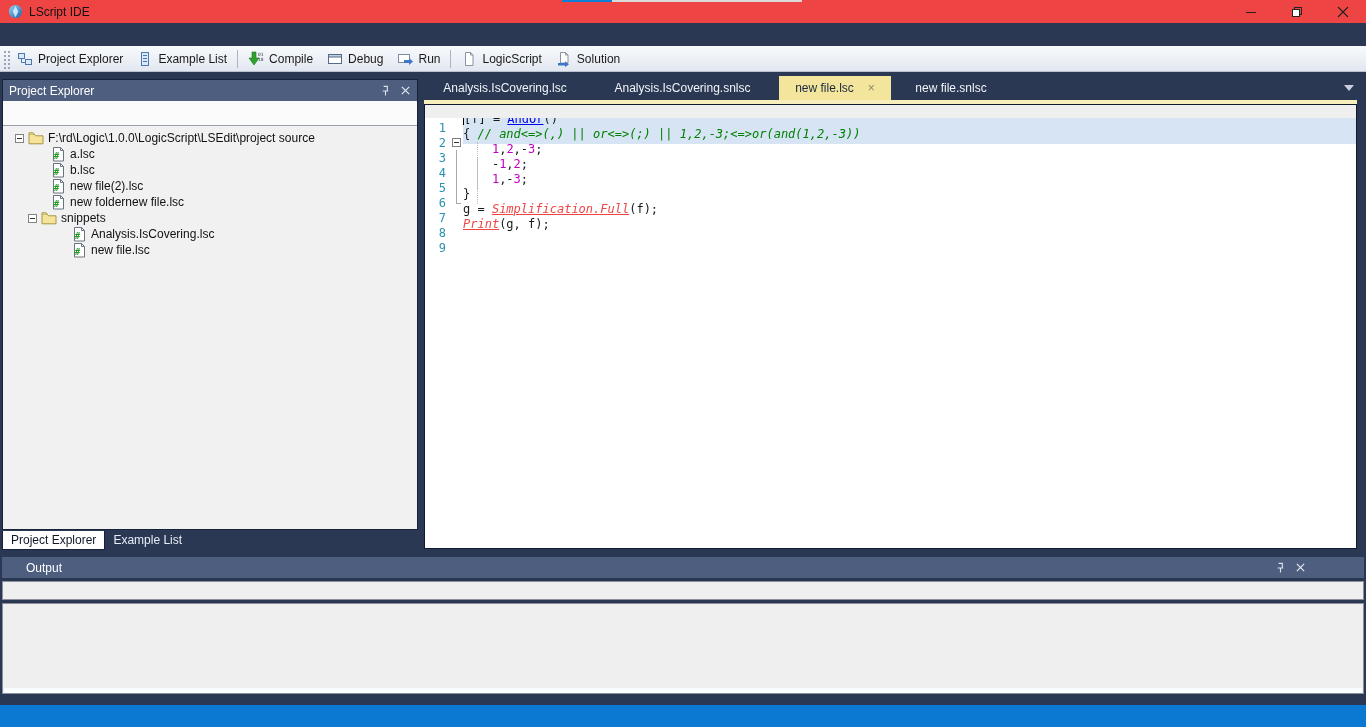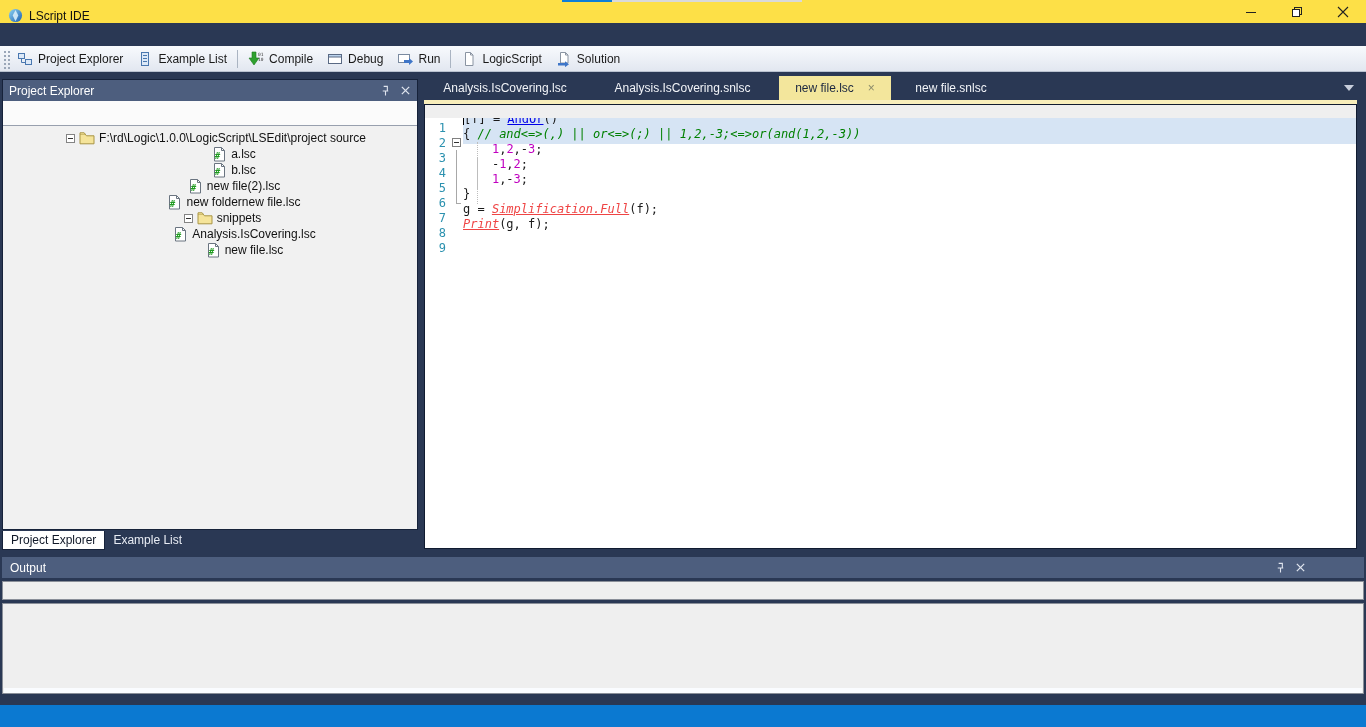--- a/index.html
+++ b/index.html
@@ -1,22 +1,22 @@
 <!DOCTYPE html>
 <html><head>
 <meta charset="utf-8">
 <style>
   * { margin:0; padding:0; box-sizing:border-box; }
   html,body { background:#1a2335; }
   .app { position:relative; width:1366px; height:727px; background:#2a3854; overflow:hidden;
          font-family:"Liberation Sans", sans-serif; -webkit-font-smoothing:antialiased; }
 
   
-  .titlebar { position:absolute; left:0; top:0; width:1366px; height:23px; background:#fde047;
-              display:flex; align-items:flex-end; }
+  .titlebar { position:absolute; left:0; top:0; width:1366px; height:23px; background:#ef4444;
+              display:flex; align-items:center; }
   .art-blue { position:absolute; left:562px; top:0; width:50px; height:2px; background:#0d7ed8; z-index:5; }
   .art-gray { position:absolute; left:612px; top:0; width:190px; height:2px; background:#d9d9d9; z-index:5; }
   .app-icon { width:15px; height:15px; margin:0 6px 0 8px; display:inline-flex; }
   .win-title { font-size:12px; color:#111; }
   .win-controls { position:absolute; right:0; top:0; height:23px; display:flex; }
   .win-btn { width:46px; height:23px; display:flex; align-items:center; justify-content:center; cursor:default; }
 
   
   .menubar { position:absolute; left:0; top:23px; width:1366px; height:23px; background:#eef1f7;
              display:flex; align-items:center; padding-left:8px; }
@@ -36,21 +36,21 @@
 
   
   .left-panel { position:absolute; left:2px; top:79px; width:416px; height:451px;
                 border:1px solid #16223a; display:flex; flex-direction:column; background:#f1f1f1; }
   .panel-header { height:21px; background:#4d5e7e; color:#fff; font-size:12px;
                   display:flex; align-items:center; padding:0 6px; flex:0 0 auto; }
   .panel-header .spacer { flex:1; }
   .panel-hicon { margin-left:9px; display:inline-flex; }
   .panel-blank { height:25px; background:#fbfbfb; border-bottom:1px solid #98a0ae; flex:0 0 auto; }
   .tree { flex:1; background:#f1f1f1; padding-top:4px; overflow:hidden; }
-  .tree-row { height:16px; display:flex; align-items:center; font-size:12px; color:#111; white-space:nowrap;justify-content:center; }
+  .tree-row { height:16px; display:flex; align-items:center; font-size:12px; color:#111; white-space:nowrap; }
   .expander { width:9px; height:9px; border:1px solid #848484; background:#fff; position:relative;
               flex:0 0 auto; margin-right:4px; }
   .expander::before { content:''; position:absolute; left:1px; right:1px; top:3px; height:1px; background:#333; }
   .tree-icon { width:16px; height:14px; margin-right:4px; flex:0 0 auto; display:inline-flex; }
 
   
   .left-tabs { position:absolute; left:2px; top:531px; height:19px; display:flex; }
   .ltab { font-size:12px; padding:2px 8px 3px 8px; color:#e8ecf4; }
   .ltab.active { background:#ffffff; color:#101828; border:1px solid #16223a; border-top:none; }
 
@@ -83,21 +83,21 @@
   .caret { display:inline-block; width:1px; height:12px; background:#000; vertical-align:-2px; }
   .guide { position:absolute; left:14px; top:0; bottom:0; border-left:1px dotted #bdbdbd; }
   .seg-d { color:#1a1a1a; }
   .seg-c { color:#008000; font-style:italic;text-align:right; }
   .seg-n { color:#c000c0; }
   .seg-b { color:#0000e8; text-decoration:underline; }
   .seg-g { color:#ef4444; font-style:italic;text-decoration:underline; }
 
   
   .output-header { position:absolute; left:2px; top:557px; width:1362px; height:21px; background:#4d5e7e;
-                   color:#fff; font-size:12px; display:flex; align-items:center; padding:0 58px 0 8px; }
+                   color:#fff; font-size:12px; display:flex; align-items:center; padding:0 58px 0 24px; }
   .output-header .spacer { flex:1; }
   .output-row1 { position:absolute; left:2px; top:581px; width:1362px; height:19px;
                  background:#efefef; border:1px solid #8a8f99; }
   .output-row2 { position:absolute; left:2px; top:603px; width:1362px; height:91px;
                  background:#efefef; border:1px solid #8a8f99; }
   .output-row2::after { content:''; position:absolute; left:1px; right:1px; bottom:0; height:5px; background:#fafcff; }
 
   
   .statusbar { position:absolute; left:0; top:705px; width:1366px; height:22px; background:#0b79d1; }
 </style>

